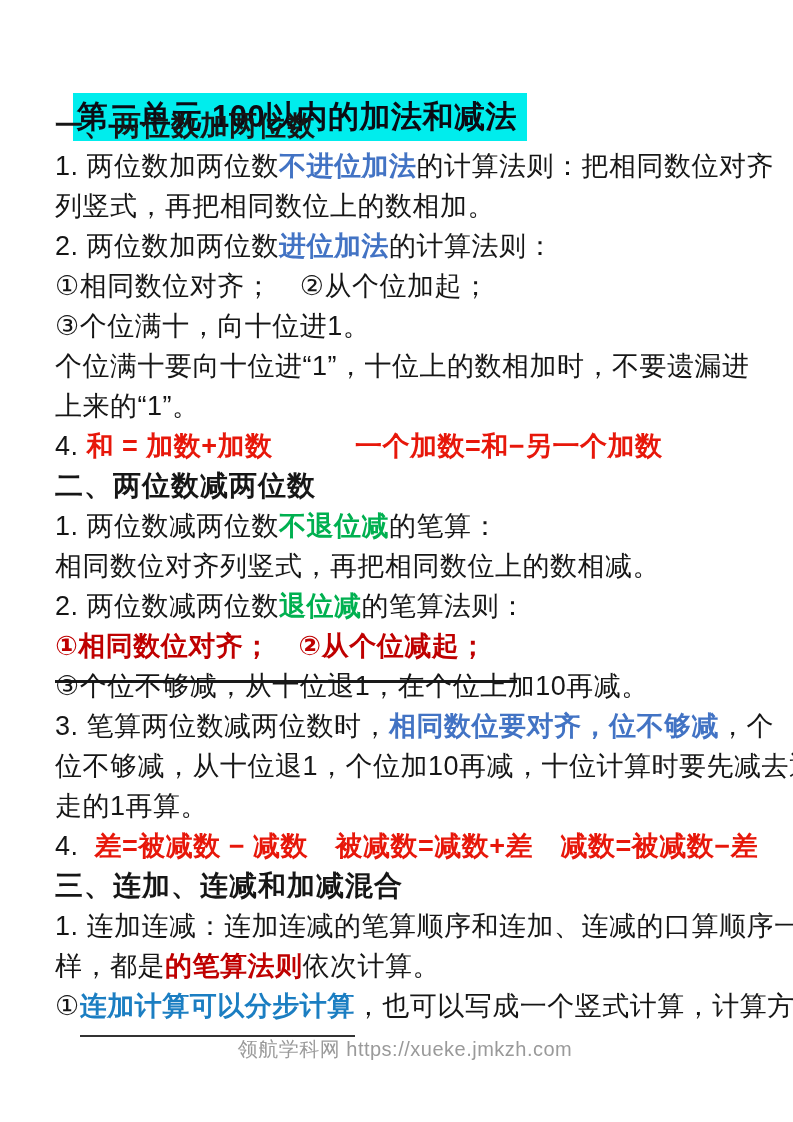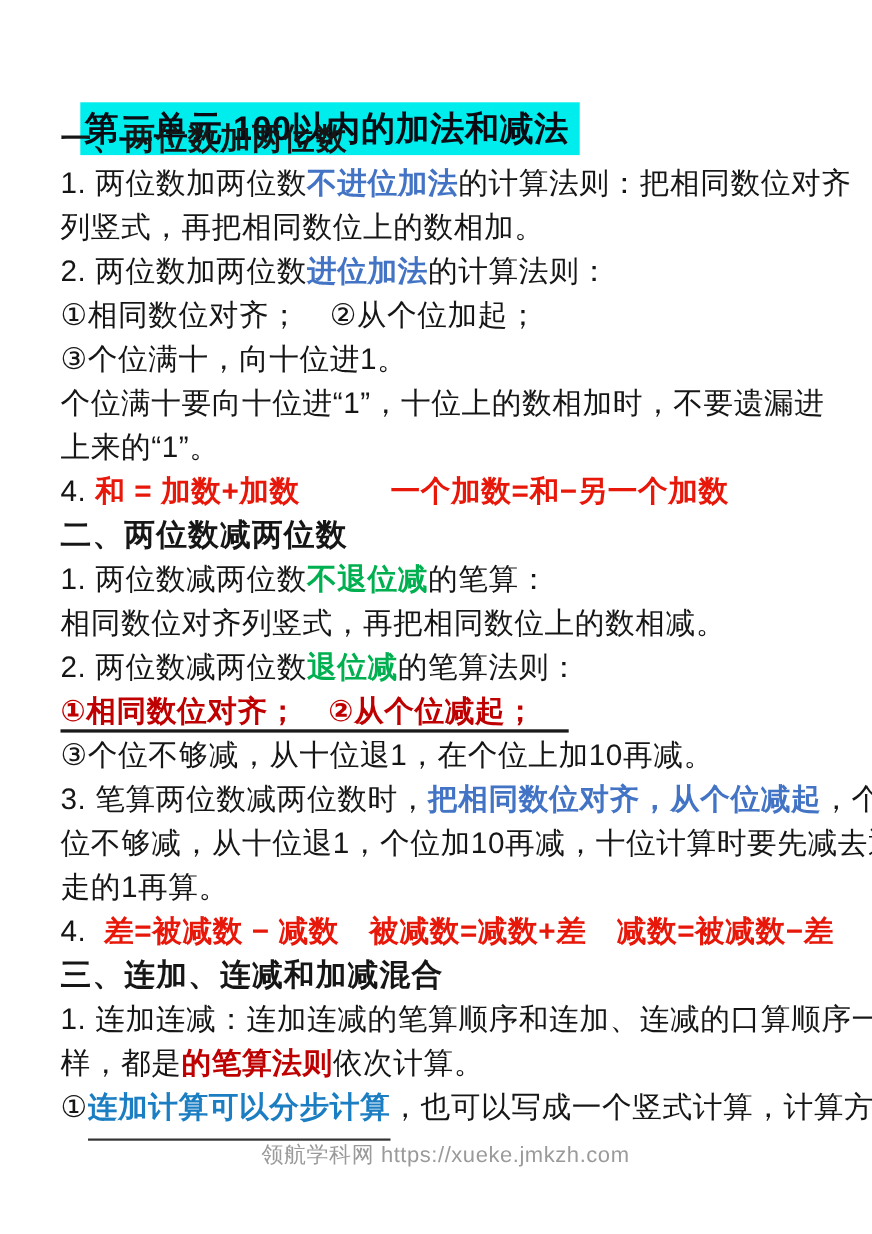--- a/index.html
+++ b/index.html
@@ -26,21 +26,21 @@
   }
   .s-blue-ul-dark{
     color:var(--blue2,#1b7ec2);font-weight:bold;
     border-bottom:2px solid #333333;padding-bottom:14px;text-align:center;
   }
   .s-green{color:var(--green,#00b050);font-weight:bold;}
   .s-red{color:var(--red,#e7170a);font-weight:bold;}
   .s-darkred{color:var(--darkred,#bf0000);font-weight:bold;}
   .s-darkred-ul{
     color:var(--darkred,#bf0000);font-weight:bold;
-    border-bottom:3px solid #1a1a1a;padding-bottom:2px;padding-right:30px;
+    border-bottom:3px solid #1a1a1a;padding-bottom:19px;padding-right:30px;
   }
   .footer{
     text-align:center;color:var(--footer_gray,#9a9a9a);
     font-size:20px;margin-top:10px;letter-spacing:0.5px;
   }
 </style>
 </head>
 <body style="--highlight: #00eded; --text: #161616; --blue: #4273c4; --blue2: #1b7ec2; --green: #00b050; --red: #e7170a; --darkred: #bf0000; --footer_gray: #9a9a9a;">
 
 <div class="page">
@@ -57,21 +57,21 @@
       <div class="line body"><span class="s-plain">③个位满十，向十位进1。</span></div>
       <div class="line body"><span class="s-plain">个位满十要向十位进“1”，十位上的数相加时，不要遗漏进</span></div>
       <div class="line body"><span class="s-plain">上来的“1”。</span></div>
       <div class="line body"><span class="s-plain">4. </span><span class="s-red">和 = 加数+加数　　　一个加数=和−另一个加数</span></div>
       <div class="line heading"><span class="s-plain">二、两位数减两位数</span></div>
       <div class="line body"><span class="s-plain">1. 两位数减两位数</span><span class="s-green">不退位减</span><span class="s-plain">的笔算：</span></div>
       <div class="line body"><span class="s-plain">相同数位对齐列竖式，再把相同数位上的数相减。</span></div>
       <div class="line body"><span class="s-plain">2. 两位数减两位数</span><span class="s-green">退位减</span><span class="s-plain">的笔算法则：</span></div>
       <div class="line body"><span class="s-darkred-ul">①相同数位对齐；　②从个位减起；</span></div>
       <div class="line body"><span class="s-plain">③个位不够减，从十位退1，在个位上加10再减。</span></div>
-      <div class="line body"><span class="s-plain">3. 笔算两位数减两位数时，</span><span class="s-blue">把相同数位对齐，从个位减起</span><span class="s-plain">，个</span></div>
+      <div class="line body"><span class="s-plain">3. 笔算两位数减两位数时，</span><span class="s-blue">相同数位要对齐，位不够减</span><span class="s-plain">，个</span></div>
       <div class="line body"><span class="s-plain">位不够减，从十位退1，个位加10再减，十位计算时要先减去退</span></div>
       <div class="line body"><span class="s-plain">走的1再算。</span></div>
       <div class="line body"><span class="s-plain">4.  </span><span class="s-red">差=被减数 − 减数　被减数=减数+差　减数=被减数−差</span></div>
       <div class="line heading"><span class="s-plain">三、连加、连减和加减混合</span></div>
       <div class="line body"><span class="s-plain">1. 连加连减：连加连减的笔算顺序和连加、连减的口算顺序一</span></div>
       <div class="line body"><span class="s-plain">样，都是</span><span class="s-darkred">的笔算法则</span><span class="s-plain">依次计算。</span></div>
       <div class="line body"><span class="s-plain">①</span><span class="s-blue-ul-dark">连加计算可以分步计算</span><span class="s-plain">，也可以写成一个竖式计算，计算方法</span></div>
     </div>
 
   <div class="footer">领航学科网 https://xueke.jmkzh.com</div>

